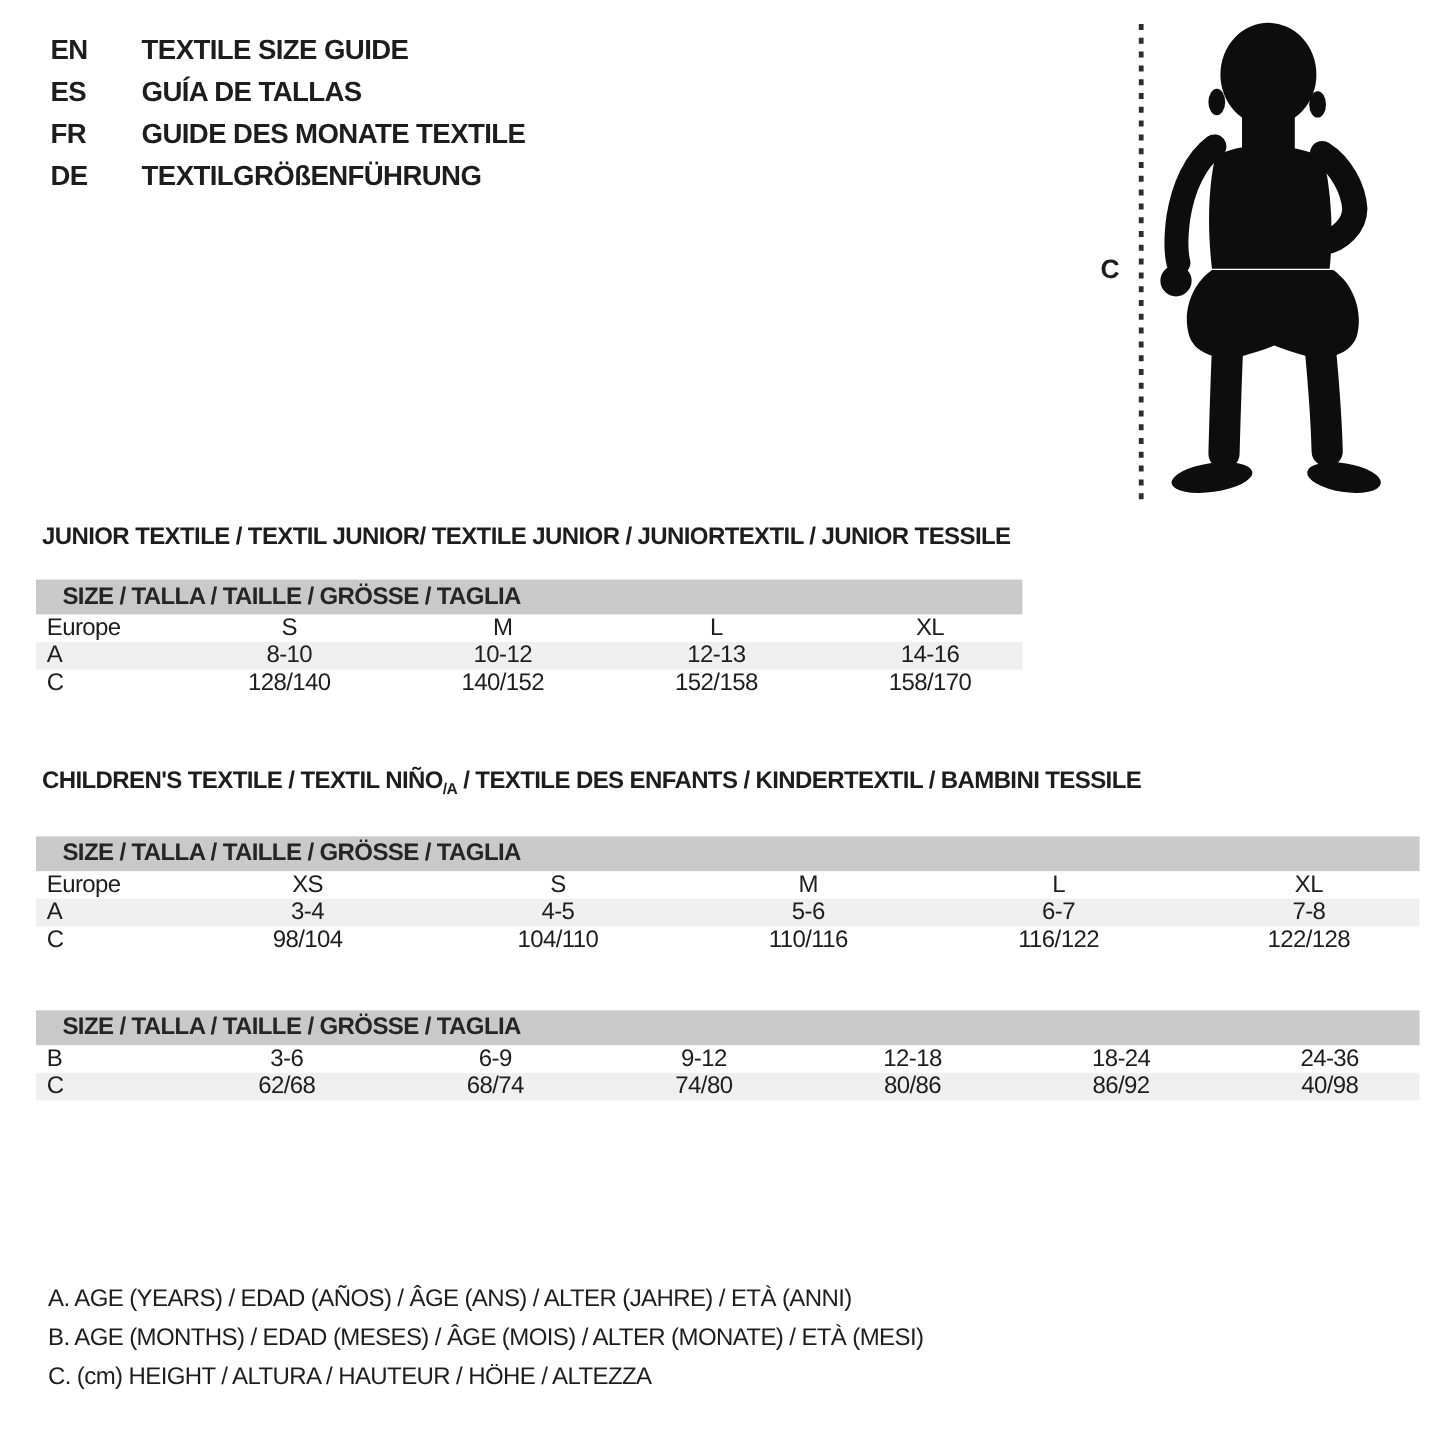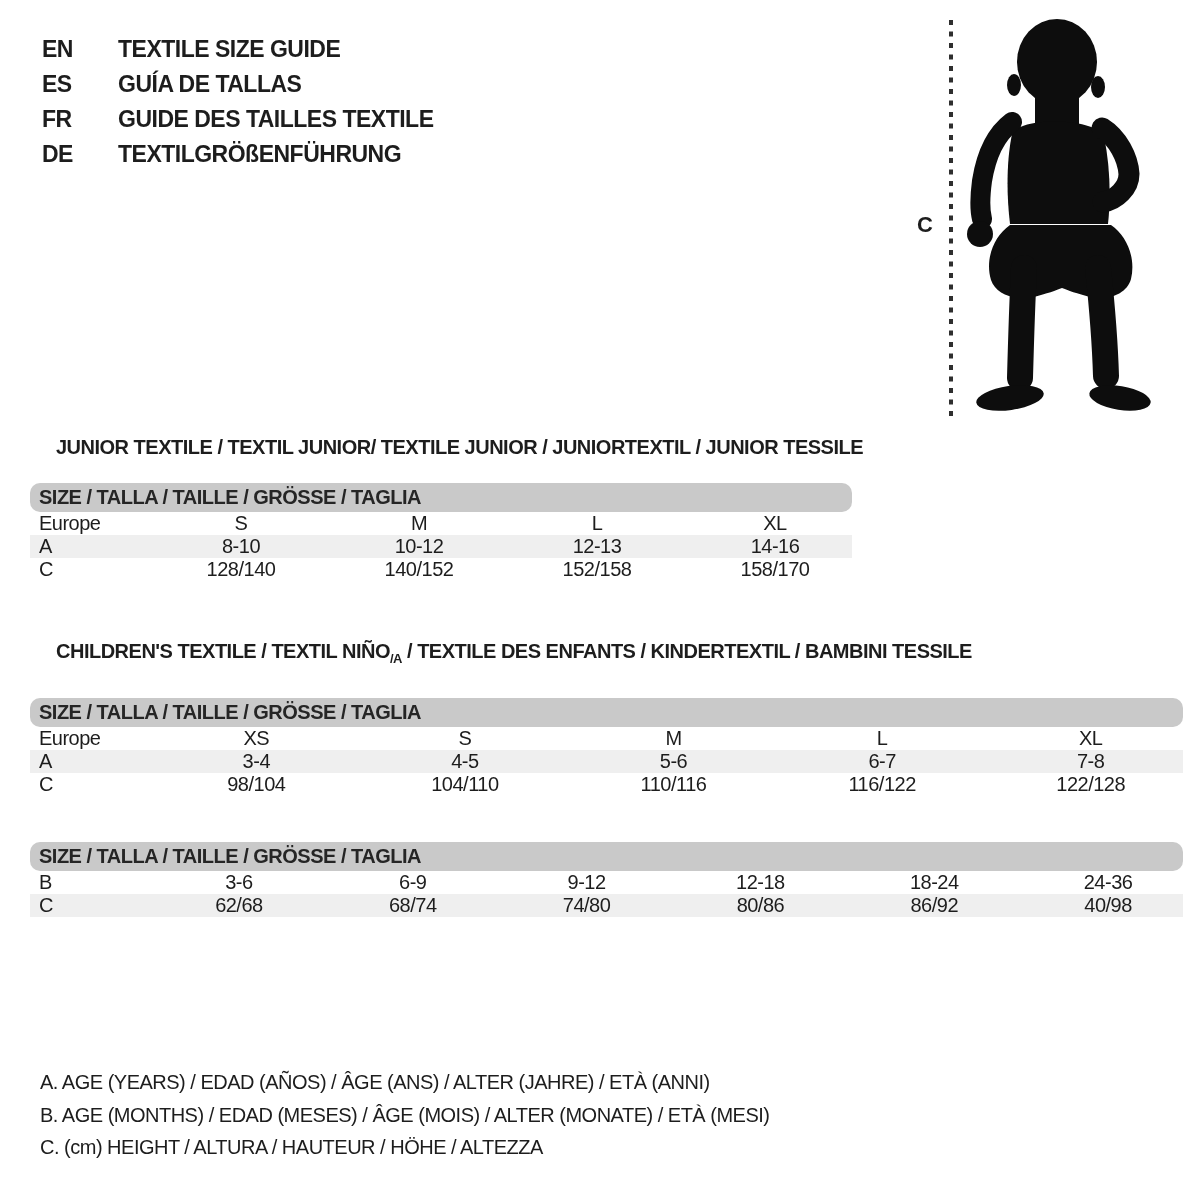--- a/index.html
+++ b/index.html
@@ -6,56 +6,55 @@
   body {
     width:1200px; height:1200px; position:relative; overflow:hidden;
     font-family:"Liberation Sans", sans-serif;
     color:var(--text, #1d1d1d);
     -webkit-font-smoothing:antialiased;
   }
   .page { position:absolute; inset:0; }
 
   
   .lang-header { position:absolute; left:42px; top:28px; }
-  .lang-row { display:flex; height:35px; align-items:flex-end; }
+  .lang-row { display:flex; height:35px; align-items:flex-start; }
   .lang-code, .lang-label {
     font-weight:700; font-size:23px; letter-spacing:-0.5px; white-space:nowrap;
   }
   .lang-code { width:76px; }
 
   
   .figure-area { position:absolute; left:930px; top:16px; width:226px; height:406px; }
   .figure-svg { position:absolute; left:0; top:0; }
   .c-label {
     position:absolute; left:-25px; top:196px; width:40px; text-align:center;
     font-weight:700; font-size:22px;
   }
 
   
   .size-section { position:absolute; left:30px; }
   .s1 { top:430px; width:822px; }
   .s2 { top:634px; width:1153px; }
   .s3 { top:842px; width:1153px; }
   .section-title {
-    margin:0 0 0 26px; font-size:20px; font-weight:700;
+    margin:0 0 0 5px; font-size:20px; font-weight:700;
     letter-spacing:-0.5px; line-height:35px; white-space:nowrap;
   }
   .s1 .section-title { margin-bottom:18px; }
   .s2 .section-title { margin-bottom:22px; }
   .s3 .section-title { margin-bottom:15px; }
   .title-line { white-space:nowrap; }
   .section-title .sub { font-size:13px; vertical-align:-5px; }
 
   .size-table { width:100%; }
   .table-header-bar {
     height:29px; background:var(--table-header-bg, #c9c9c9);
-    display:flex; align-items:center; padding-left:9px; box-sizing:border-box;
+    display:flex; align-items:center; padding-left:22px; box-sizing:border-box;
     font-size:20px; font-weight:700; letter-spacing:-0.5px; color:#252525;
     white-space:nowrap;
-    border-radius:10px;
   }
   .t-row {
     display:grid; grid-template-columns:110px repeat(var(--n,4), 1fr);
     height:23px; align-items:center;
     font-size:20px; font-weight:400; letter-spacing:-0.5px;gap:24px;
   }
   .t-row.shaded { background:var(--shaded-row-bg, #efefef); }
   .row-label { padding-left:9px; }
   .cell { text-align:center; }
 
@@ -75,21 +74,21 @@
       <div class="lang-row">
         <span class="lang-code">EN</span>
         <span class="lang-label">TEXTILE SIZE GUIDE</span>
       </div>
       <div class="lang-row">
         <span class="lang-code">ES</span>
         <span class="lang-label">GUÍA DE TALLAS</span>
       </div>
       <div class="lang-row">
         <span class="lang-code">FR</span>
-        <span class="lang-label">GUIDE DES TAILLES TEXTILE</span>
+        <span class="lang-label">GUIDE DES MONATE TEXTILE</span>
       </div>
       <div class="lang-row">
         <span class="lang-code">DE</span>
         <span class="lang-label">TEXTILGRÖßENFÜHRUNG</span>
       </div>
     </div>
 
   <div class="figure-area">
     <svg class="figure-svg" width="226" height="406" viewBox="0 0 226 406">
       <line x1="21" y1="4" x2="21" y2="400" stroke="#2e2e2e" stroke-width="4" stroke-dasharray="5 6.5"></line>

